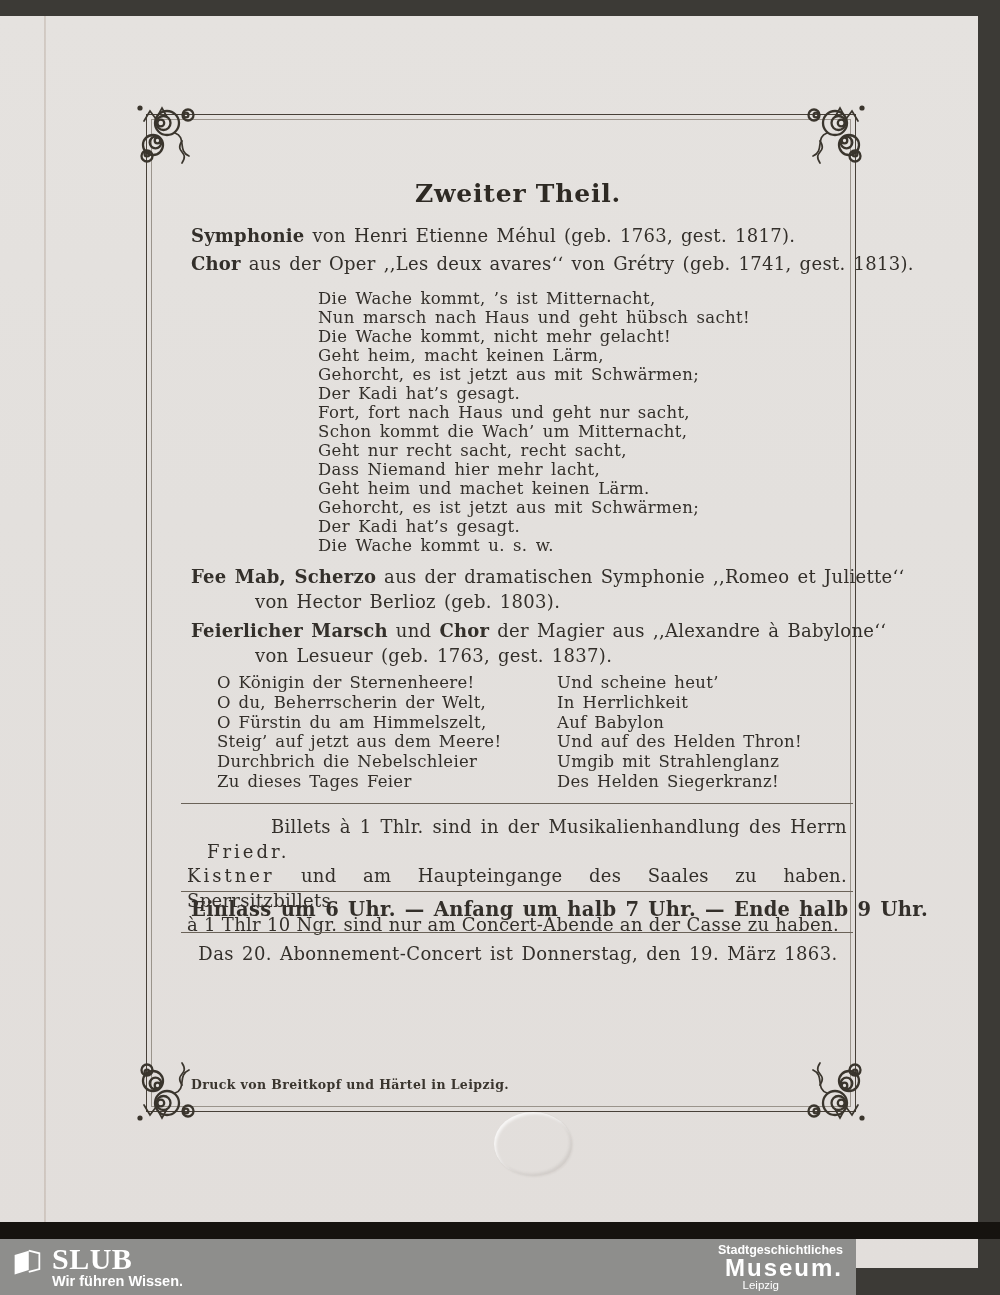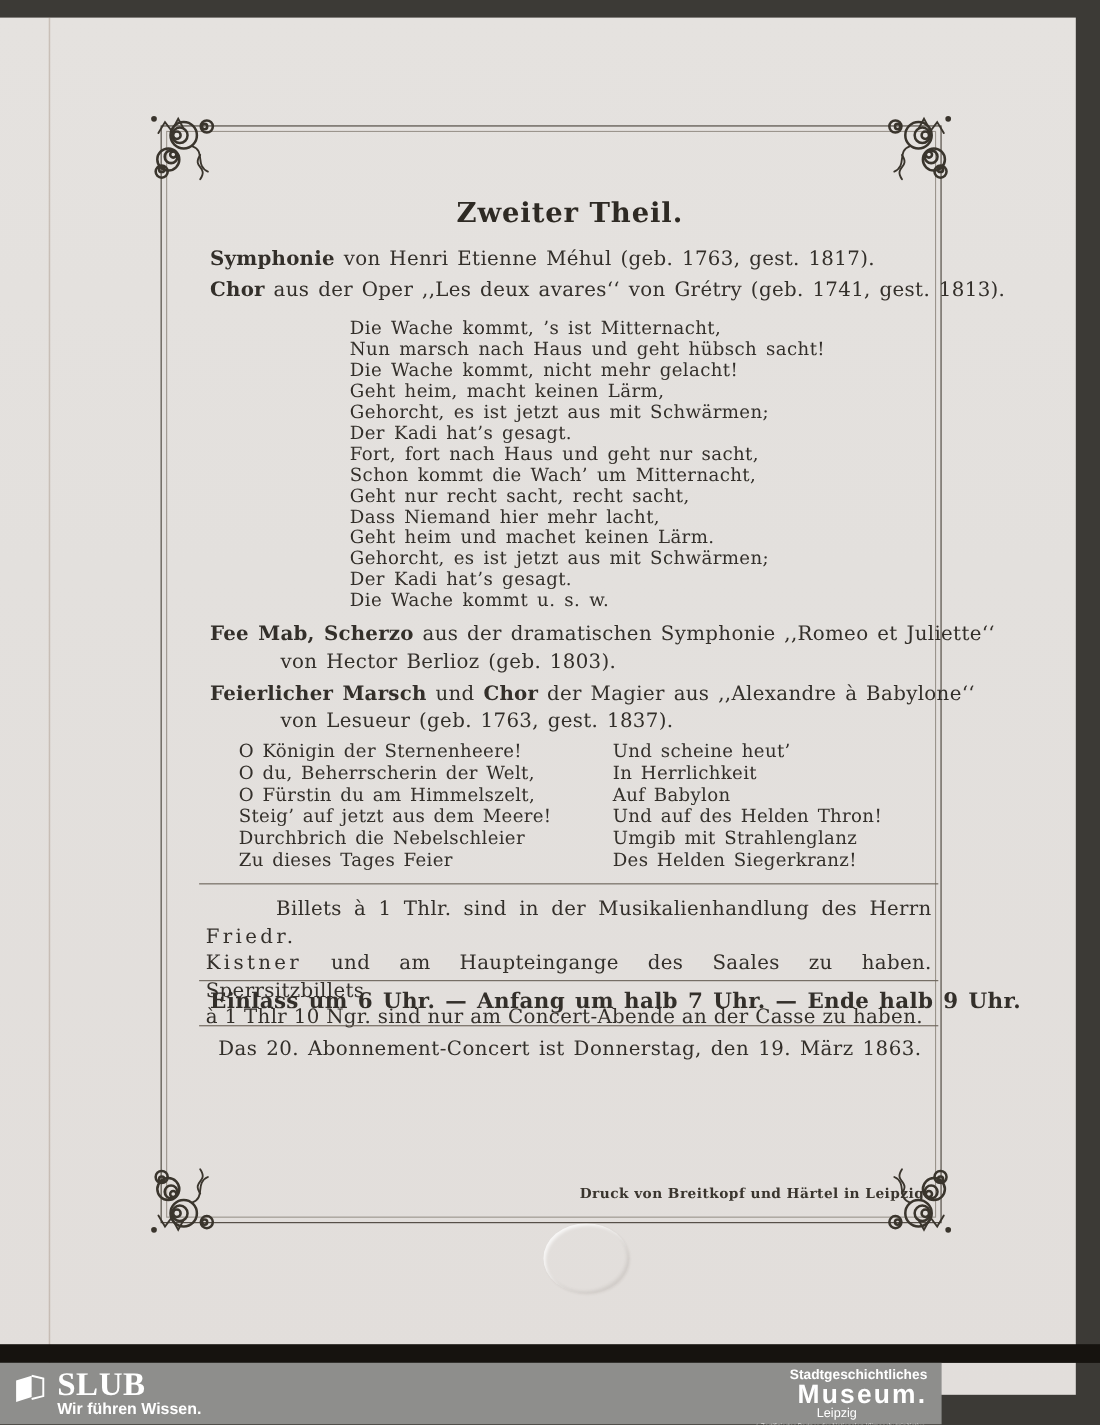--- a/index.html
+++ b/index.html
@@ -51,25 +51,25 @@
   .v2 div{white-space:nowrap;}
   .v2l{top:558px;left:70px;}
   .v2r{top:558px;left:410px;}
   .rule{height:1px;background:#6a6258;left:34px;right:2px;}
   .r1{top:688px;}
   .r2{top:776px;}
   .r3{top:817px;}
   .billets{top:700px;left:40px;right:8px;font-size:18px;line-height:24.6px;letter-spacing:.3px;}
   .b-line{text-align:justify;}
   .b-line.just{text-align-last:justify;}
-  .b-line:first-child{text-indent:64px;}
+  .b-line:first-child{text-indent:64px;margin-left:20px;}
   .sperr{letter-spacing:3px;}
   .einlass{top:783px;left:44px;right:10px;text-align:center;font-size:19.5px;font-weight:bold;letter-spacing:.3px;word-spacing:2px;white-space:nowrap;}
   .das20{top:828px;left:44px;right:10px;text-align:center;font-size:18px;letter-spacing:.4px;word-spacing:2px;white-space:nowrap;}
-  .druck{top:962px;left:44px;right:10px;text-align:right;font-size:12.5px;font-weight:bold;letter-spacing:.4px;color:#3a352e;}
+  .druck{top:962px;left:44px;right:10px;text-align:left;font-size:12.5px;font-weight:bold;letter-spacing:.4px;color:#3a352e;}
   
   .black-strip{position:absolute;left:0;top:1222px;width:1000px;height:17px;background:#16130f;}
   .footer-bar{
     position:absolute;left:0;top:1239px;width:856px;height:56px;background:#8e8e8c;
     font-family:"Liberation Sans","DejaVu Sans",sans-serif;color:#fff;
   }
   .slub{position:absolute;left:12px;top:6px;display:flex;align-items:flex-start;}
   .slub svg{width:30px;height:32px;margin-top:2px;}
   .slub-text{margin-left:10px;}
   .slub-name{font-size:30px;font-weight:bold;line-height:28px;letter-spacing:.5px;font-family:"Liberation Serif","DejaVu Serif",serif;}

